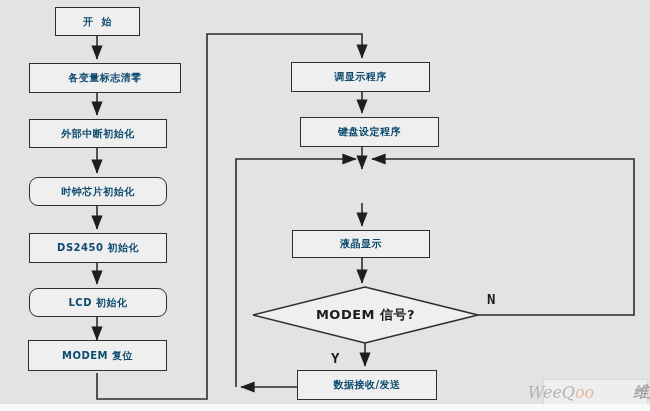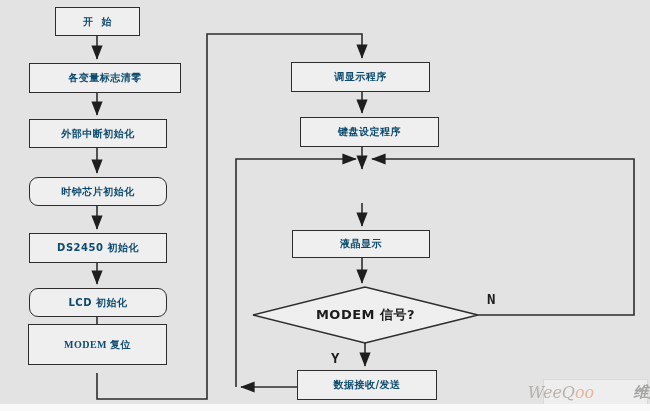--- a/index.html
+++ b/index.html
@@ -78,21 +78,21 @@
   <div class="node" style="left:29px; top:63px; width:152px; height:30px;">各变量标志清零</div>
 
   <div class="node" style="left:29px; top:119px; width:138px; height:29px;">外部中断初始化</div>
 
   <div class="node" style="left:29px; top:177px; width:138px; height:29px;border-radius:9px;">时钟芯片初始化</div>
 
   <div class="node" style="left:29px; top:233px; width:138px; height:30px;">DS2450 初始化</div>
 
   <div class="node" style="left:29px; top:288px; width:138px; height:29px;border-radius:9px;">LCD 初始化</div>
 
-  <div class="node" style="left:28px; top:324px; width:139px; height:41px;font-family:Liberation Serif, serif;">MODEM 复位</div>
+  <div class="node" style="left:28px; top:340px; width:139px; height:31px;">MODEM 复位</div>
 
   <div class="node" style="left:291px; top:62px; width:139px; height:30px;">调显示程序</div>
 
   <div class="node" style="left:300px; top:117px; width:139px; height:30px;">键盘设定程序</div>
 
 
   <div class="node" style="left:292px; top:230px; width:138px; height:28px;">液晶显示</div>
 
   <div class="diamond-label">MODEM 信号?</div>
 

